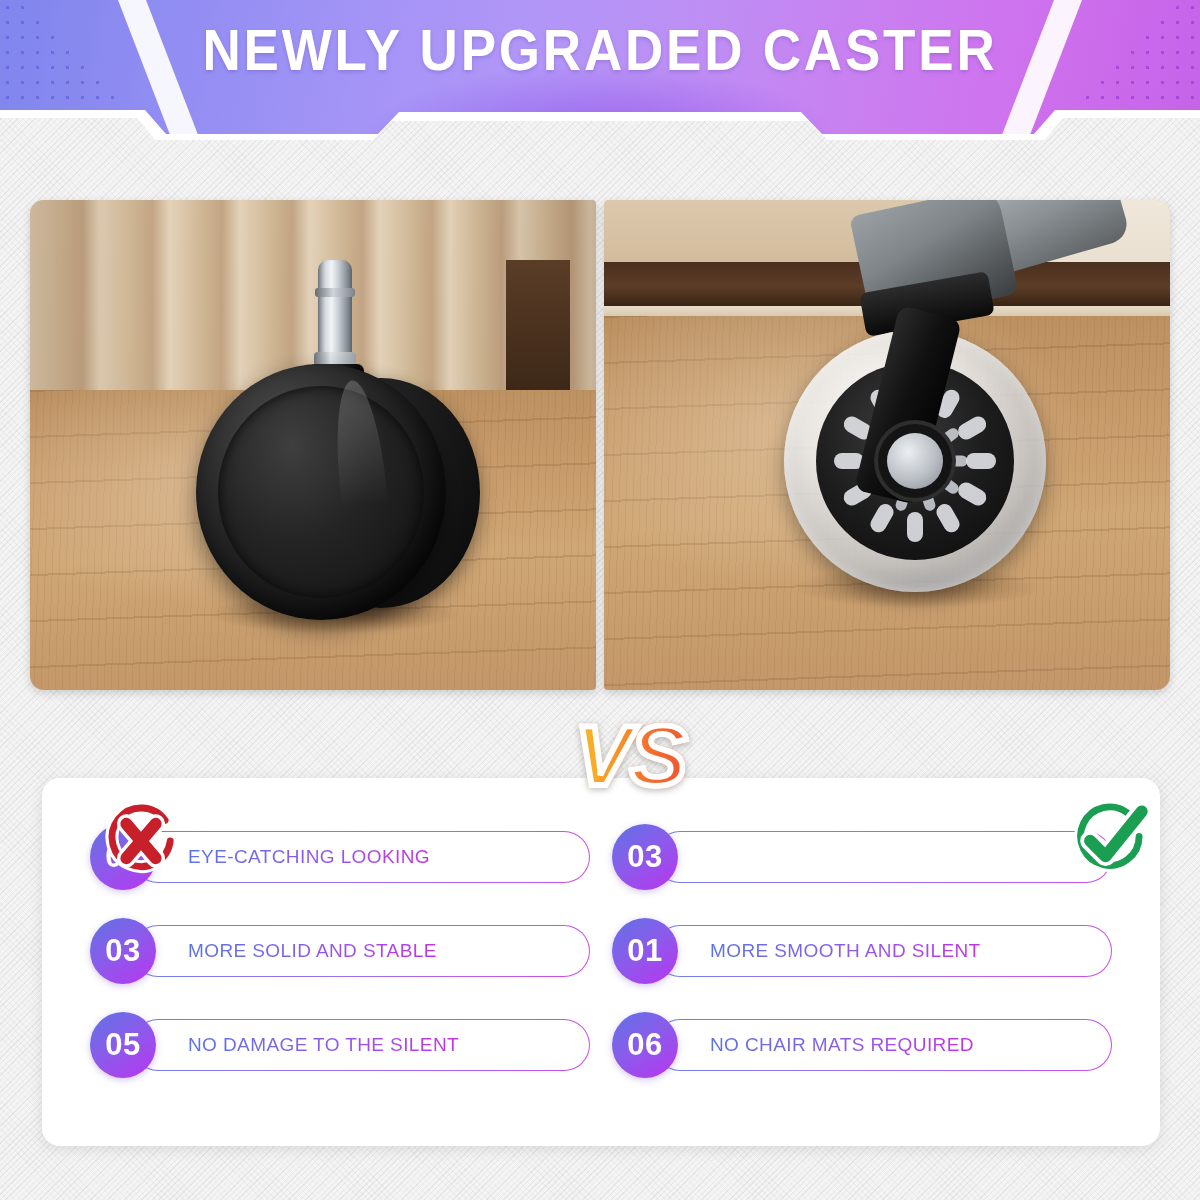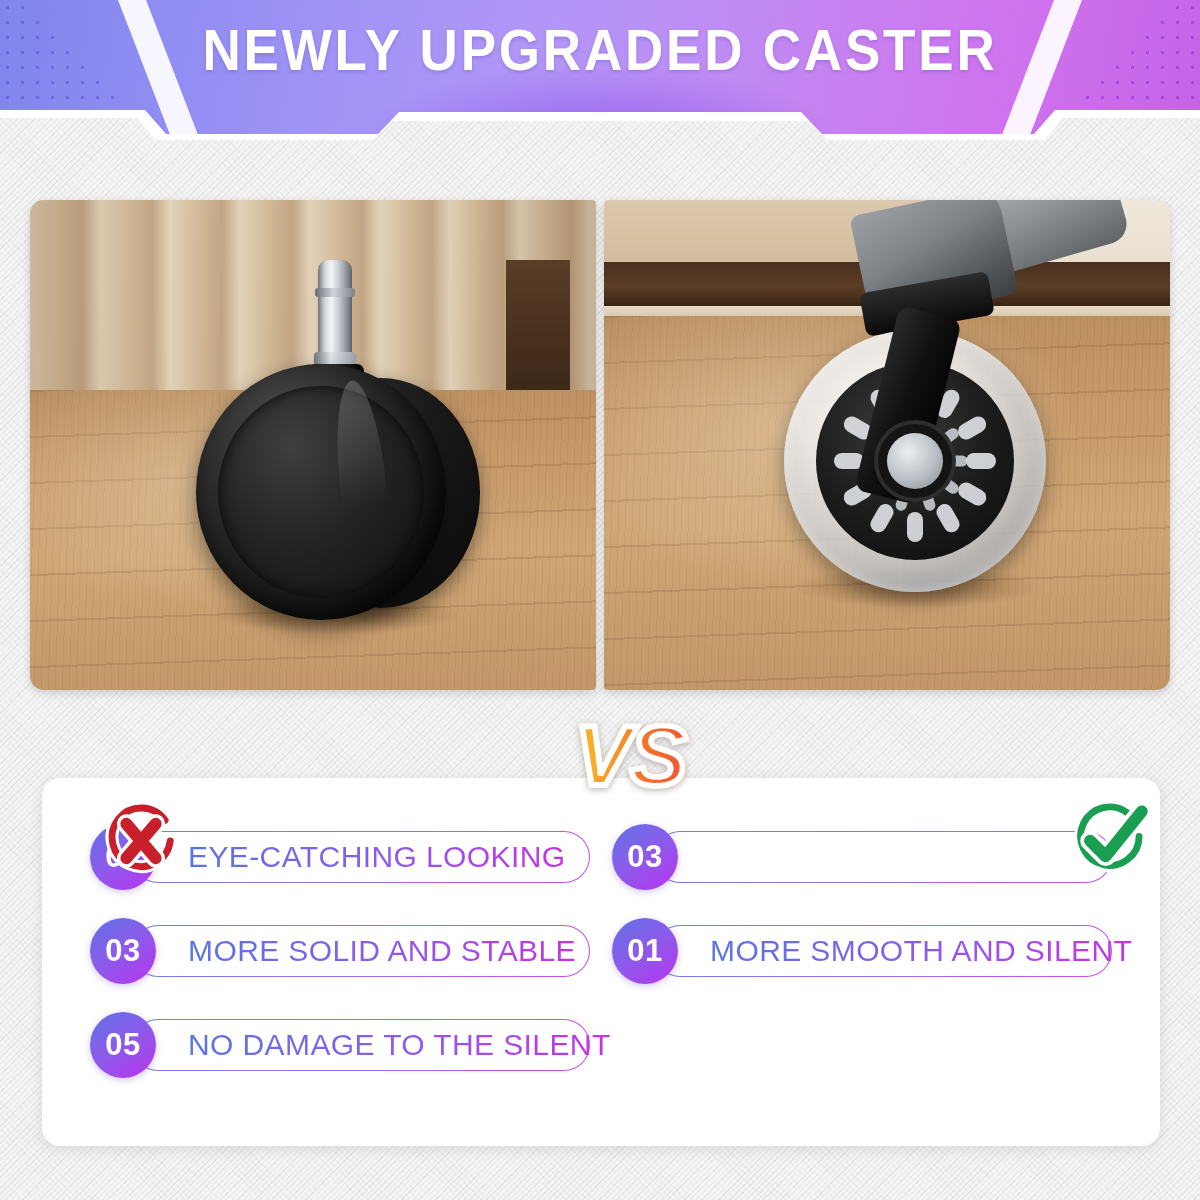--- a/index.html
+++ b/index.html
@@ -419,21 +419,21 @@
     align-items: center;
     justify-content: center;
     letter-spacing: 0.5px;
     box-shadow: 0 2px 7px rgba(110,70,210,0.30);
   }
 
   .feat-label {
     position: relative;
     z-index: 3;
     margin-left: 32px;
-    font-size: 30px;
+    font-size: 19px;
     font-weight: 400;
     letter-spacing: 0.4px;
     white-space: nowrap;
     background: linear-gradient(92deg, #5a73e6 0%, #7d63ea 38%, #a44ced 70%, #c432e6 100%);
     -webkit-background-clip: text;
     background-clip: text;
     color: transparent;
   }
 </style>
 </head>
@@ -562,16 +562,21 @@
         <div class="feature-item">
           <div class="feat-pill"></div>
           <div class="feat-num">01</div>
           <div class="feat-label">MORE SMOOTH AND SILENT</div>
         </div>
         <div class="feature-item">
           <div class="feat-pill"></div>
           <div class="feat-num">05</div>
           <div class="feat-label">NO DAMAGE TO THE SILENT</div>
         </div>
+        <div class="feature-item">
+          <div class="feat-pill"></div>
+          <div class="feat-num">06</div>
+          <div class="feat-label">NO CHAIR MATS REQUIRED</div>
+        </div>
       </div>
   </div>
 
 </div>
 
 </body></html>

